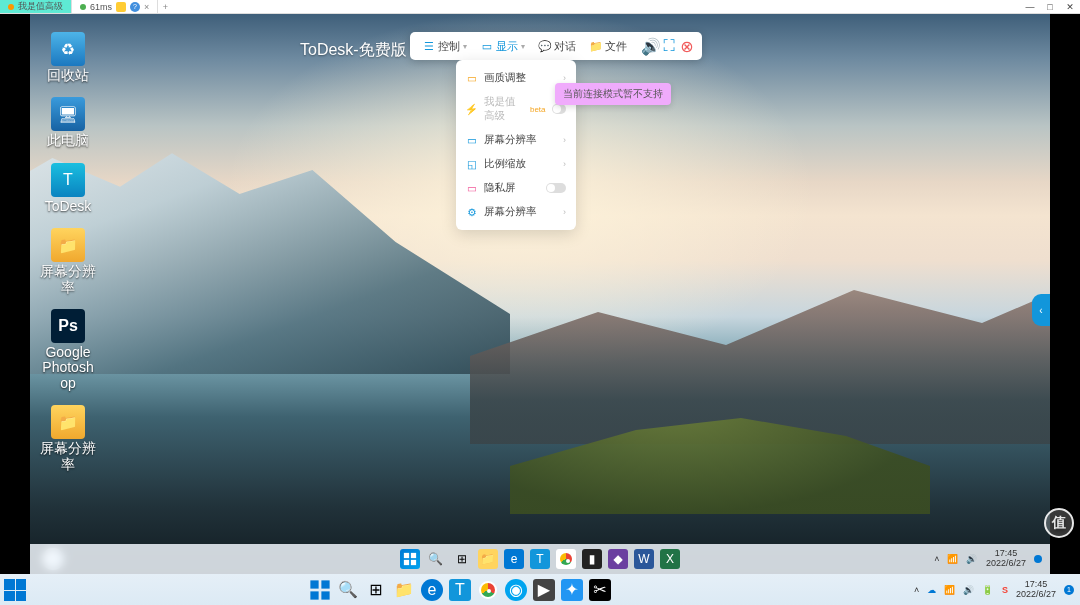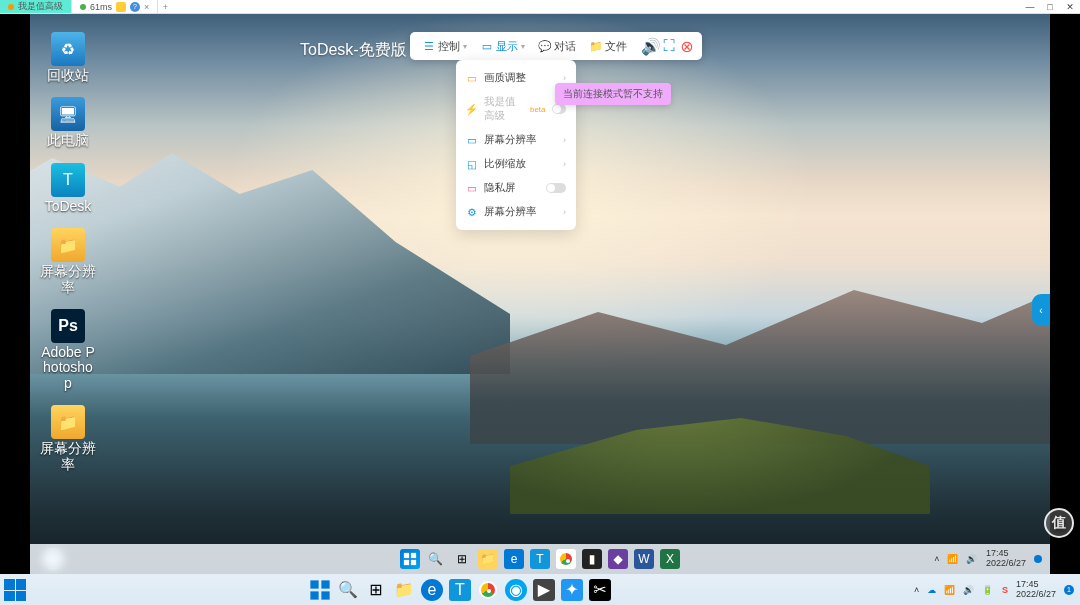--- a/index.html
+++ b/index.html
@@ -90,21 +90,21 @@
   
   .remote-taskbar { position: absolute; left:0; right:0; bottom:0; height:30px;
     background: rgba(240,246,252,.85); backdrop-filter: blur(4px);
     display:flex; align-items:center; padding:0 8px; }
   .rtb-left { display:flex; align-items:center; gap:6px; flex:1; }
   .rtb-center { display:flex; align-items:center; gap:6px; }
   .rtb-right { flex:1; display:flex; justify-content:flex-end; align-items:center; gap:8px; font-size:9px; color:#333; }
   .tb-ic { width:20px; height:20px; border-radius:3px; display:flex; align-items:center; justify-content:center; font-size:12px; cursor:pointer; }
   .tb-ic.win { background: linear-gradient(135deg,#0078d4,#00a4ef); color:#fff; }
   .tb-ic svg { width:14px; height:14px; }
-  .tb-time { text-align:left; line-height:1.1; }
+  .tb-time { text-align:center; line-height:1.1; }
   .start-orb { position:absolute; left:12px; bottom:4px; width:22px; height:22px; border-radius:50%;
     background: radial-gradient(circle at 30% 30%, #fff, #d0e8f8); box-shadow:0 1px 2px rgba(0,0,0,.3); }
 
   
   .edge-arrow { position:absolute; right:0; top:50%; width:18px; height:32px;
     background:#1296db; border-radius:9px 0 0 9px; display:flex; align-items:center; justify-content:center; color:#fff; font-size:10px; }
 
   
   .outer-taskbar { height:31px; background: linear-gradient(#e5eff7,#dceaf4);
     display:flex; align-items:center; padding:0 6px; }
@@ -162,21 +162,21 @@
       <div class="dicon">
         <div class="ibox todesk">T</div>
         <div class="lbl">ToDesk</div>
       </div>
       <div class="dicon">
         <div class="ibox folder">📁</div>
         <div class="lbl">屏幕分辨率</div>
       </div>
       <div class="dicon">
         <div class="ibox ps">Ps</div>
-        <div class="lbl">Adobe Photoshop</div>
+        <div class="lbl">Google Photoshop</div>
       </div>
       <div class="dicon">
         <div class="ibox folder">📁</div>
         <div class="lbl">屏幕分辨率</div>
       </div>
     </div>
 
     <div class="td-title">ToDesk-免费版</div>
     <div class="td-toolbar">
       <div class="td-btn">

